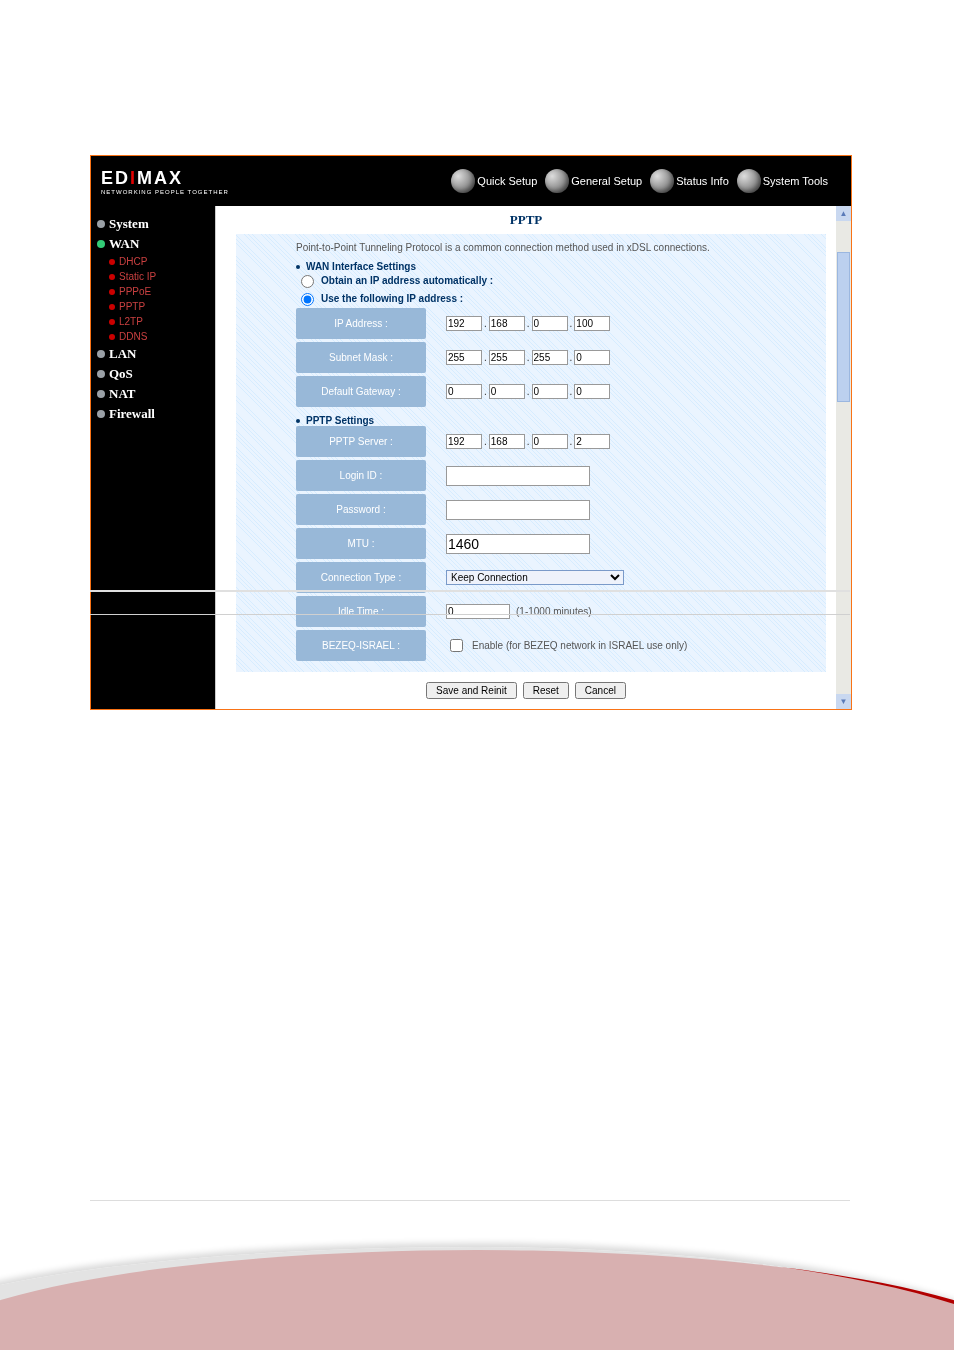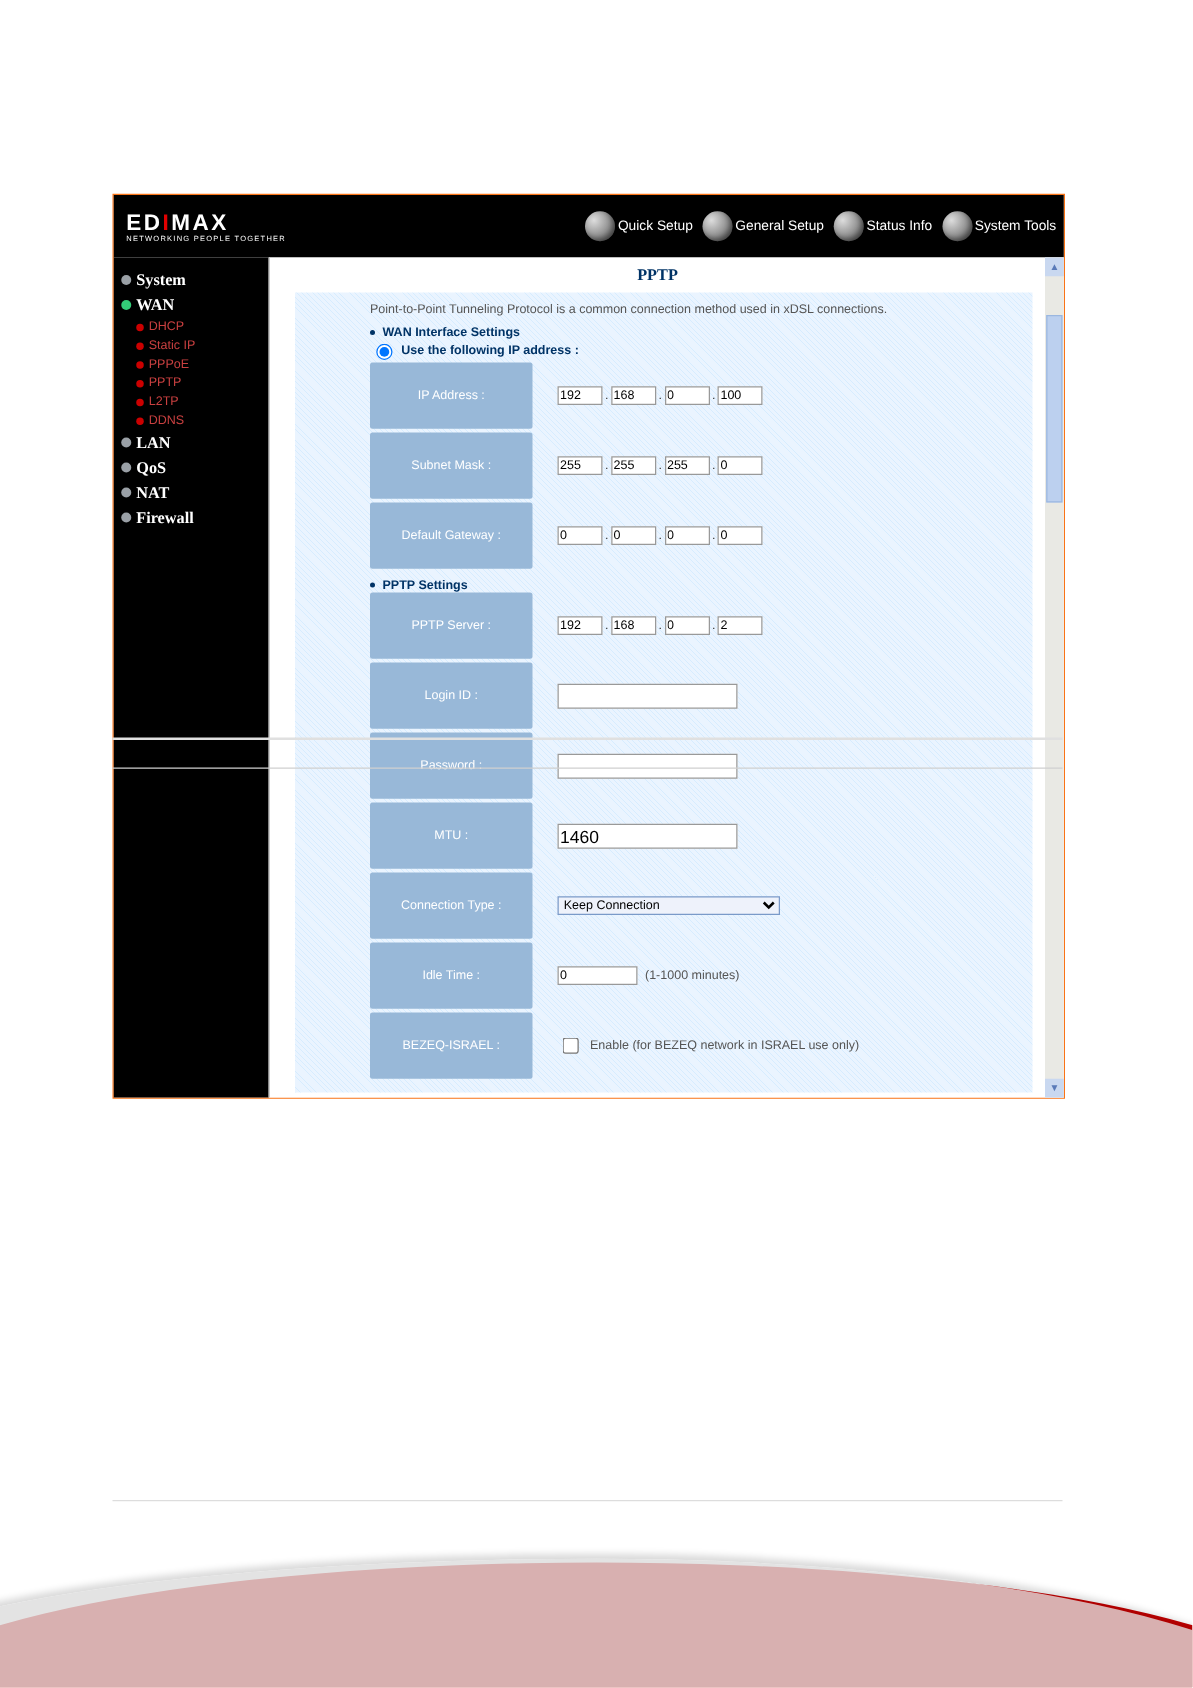--- a/index.html
+++ b/index.html
@@ -42,21 +42,21 @@
     color: #e10000;
   }
   .logo .tag {
     font-size: 6px;
     letter-spacing: 1px;
   }
   .top-nav {
     display: flex;
     align-items: center;
     gap: 8px;
-    padding-right: 6px;
+    padding-right: 23px;
   }
   .top-nav-item {
     display: flex;
     align-items: center;
     gap: 2px;
     color: #fff;
     font-size: 11px;
     cursor: pointer;
   }
   .top-nav-item .orb {
@@ -186,21 +186,21 @@
     display: flex;
     align-items: center;
     margin-bottom: 3px;
   }
   .form-label {
     width: 130px;
     background: #98b8d8;
     color: #fff;
     font-size: 10px;
     text-align: center;
-    padding: 21px 0;
+    padding: 10px 0;
     border-radius: 2px;
   }
   .form-fields {
     padding-left: 20px;
     display: flex;
     align-items: center;
     gap: 2px;
     flex: 1;
   }
   .octet {
@@ -379,20 +379,24 @@
           <div class="scroll-arrow up">▲</div>
           <div class="scroll-thumb"></div>
           <div class="scroll-arrow down">▼</div>
         </div>
         <div class="content-inner">
           <div class="page-title">PPTP</div>
           <div class="section-block">
             <div class="intro">Point-to-Point Tunneling Protocol is a common connection method used in xDSL connections.</div>
             <div><span class="bullet-lead"></span><span class="wan-heading">WAN Interface Settings</span></div>
             <div class="radio-row">
+              <input type="radio" name="iptype" style="">
+              <span>Obtain an IP address automatically :</span>
+            </div>
+            <div class="radio-row">
               <input type="radio" name="iptype" checked="" style="">
               <span>Use the following IP address :</span>
             </div>
             <div class="form-row">
               <div class="form-label">IP Address :</div>
               <div class="form-fields">
                 <input class="octet" value="192" style="">.
                 <input class="octet" value="168" style="">.
                 <input class="octet" value="0" style="">.
                 <input class="octet" value="100" style="">
@@ -459,20 +463,25 @@
                 <span class="note">(1-1000 minutes)</span>
               </div>
             </div>
             <div class="form-row">
               <div class="form-label">BEZEQ-ISRAEL :</div>
               <div class="form-fields">
                 <input type="checkbox" style="">
                 <span class="note">Enable (for BEZEQ network in ISRAEL use only)</span>
               </div>
             </div>
+          </div>
+          <div class="button-row">
+            <button>Save and Reinit</button>
+            <button>Reset</button>
+            <button>Cancel</button>
           </div>
         </div>
       </div>
     </div>
   </div>
 
   <div class="foot-divider"></div>
   <div class="foot-divider2"></div>
   <div class="bottom-thinline"></div>
 

